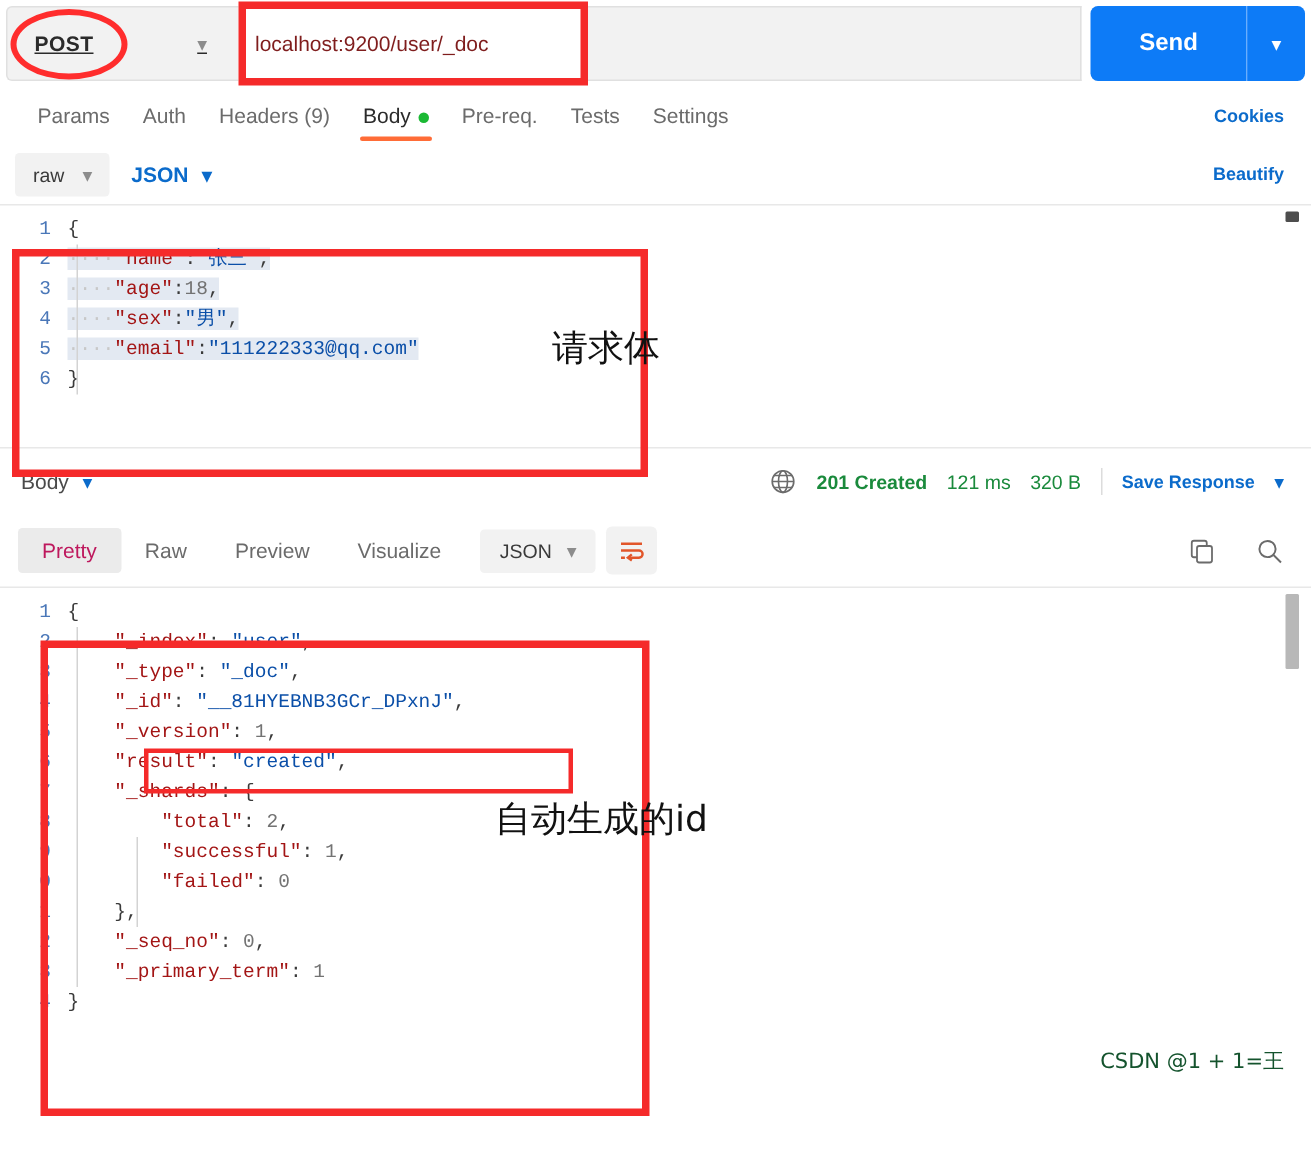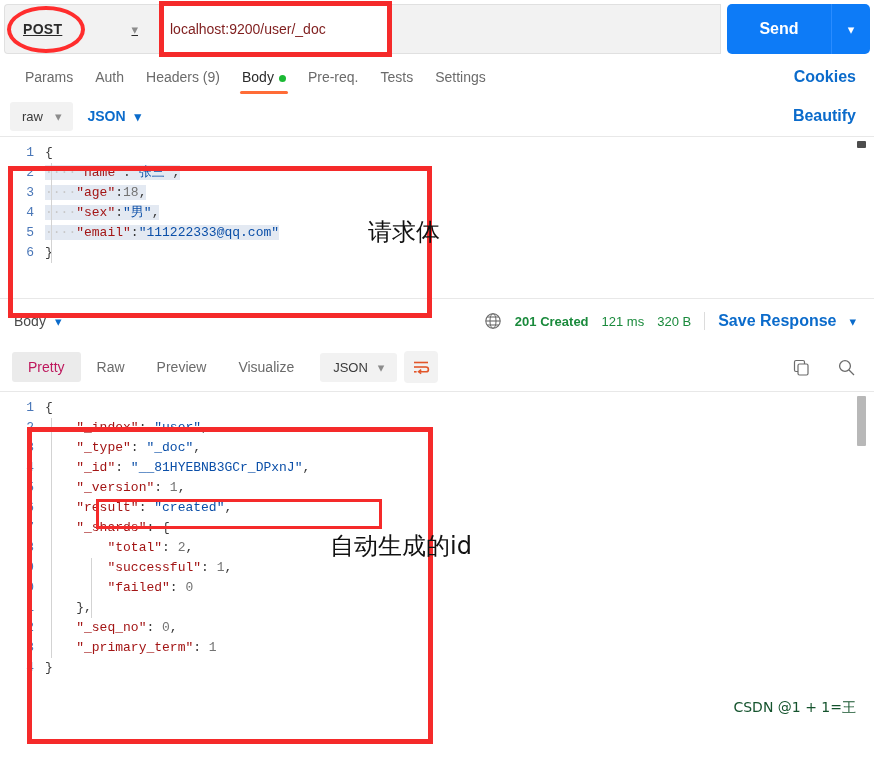--- a/index.html
+++ b/index.html
@@ -166,21 +166,21 @@
   .green-dot {
     display: inline-block;
     width: 7px; height: 7px;
     border-radius: 50%;
     background: #1bb934;
     margin-left: 5px;
     vertical-align: middle;
   }
   .link-blue {
     color: #0b6bcb;
-    font-size: 16px;
+    font-size: 12px;
     font-weight: bold;
     cursor: pointer;
   }
 
   
   .bodytype-row {
     display: flex;
     align-items: center;
     height: 40px;
     padding: 0 18px 0 10px;

